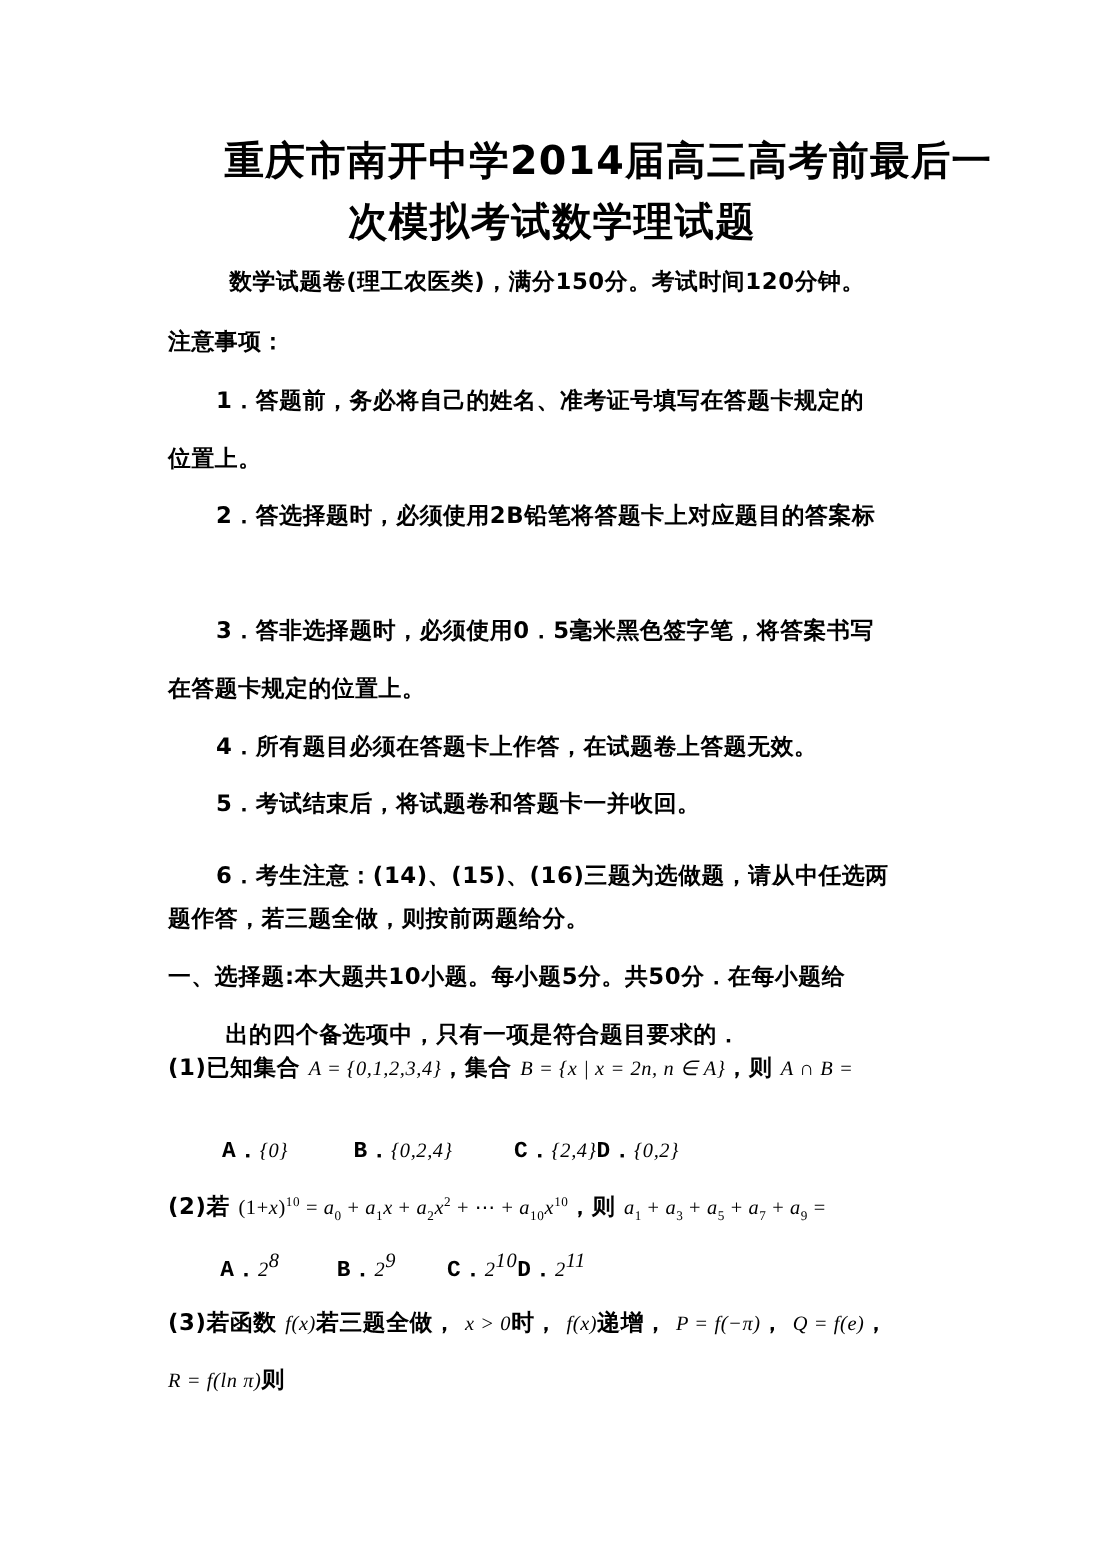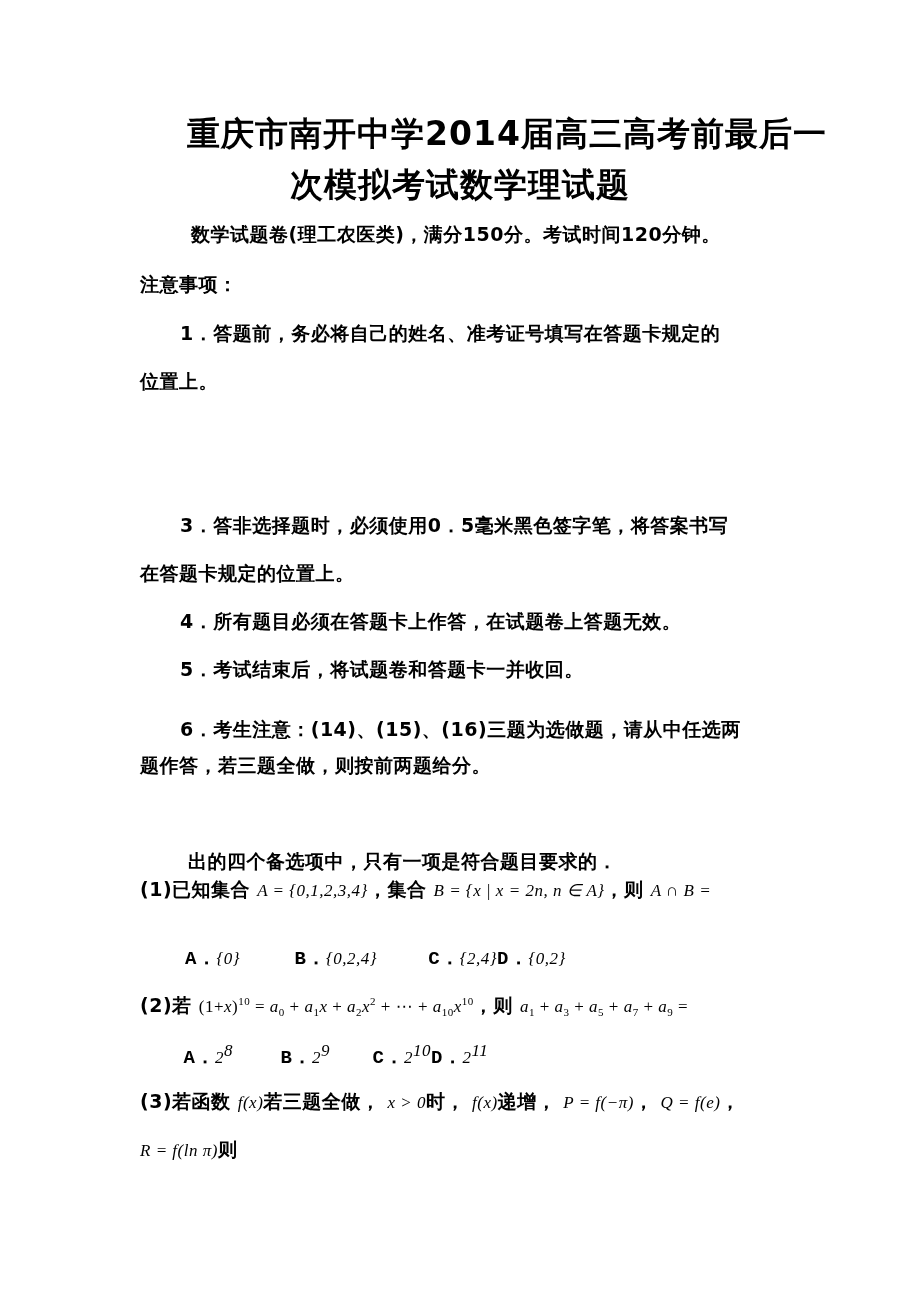--- a/index.html
+++ b/index.html
@@ -22,31 +22,33 @@
   <div class="title" style="top:112px;padding-left:47px;">重庆市南开中学2014届高三高考前最后一</div>
   <div class="title" style="top:163px;">次模拟考试数学理试题</div>
 
   <div class="line" style="left:191px; top:222px;">数学试题卷(理工农医类)，满分150分。考试时间120分钟。</div>
 
   <div class="line" style="top:272px;">注意事项：</div>
 
   <div class="line indent" style="top:321px;">1．答题前，务必将自己的姓名、准考证号填写在答题卡规定的</div>
   <div class="line" style="top:369px;">位置上。</div>
 
+  <div class="line indent" style="top:417px;">2．答选择题时，必须使用2B铅笔将答题卡上对应题目的答案标</div>
 
   <div class="line indent" style="top:513px;">3．答非选择题时，必须使用0．5毫米黑色签字笔，将答案书写</div>
   <div class="line" style="top:561px;">在答题卡规定的位置上。</div>
 
   <div class="line indent" style="top:609px;">4．所有题目必须在答题卡上作答，在试题卷上答题无效。</div>
 
   <div class="line indent" style="top:657px;">5．考试结束后，将试题卷和答题卡一并收回。</div>
 
   <div class="line indent" style="top:705px;margin-top:12px;">6．考生注意：(14)、(15)、(16)三题为选做题，请从中任选两</div>
   <div class="line" style="top:753px;">题作答，若三题全做，则按前两题给分。</div>
 
+  <div class="line" style="top:801px;">一、选择题:本大题共10小题。每小题5分。共50分．在每小题给</div>
   <div class="line" style="top:849px;margin-left:48px;">出的四个备选项中，只有一项是符合题目要求的．</div>
 
   <div class="line" style="top:877px;">
     <span>(1)</span><span>已知集合</span>
     <span class="math">A = {0,1,2,3,4}</span><span>，集合</span>
     <span class="math">B = {x | x = 2n, n ∈ A}</span><span>，则</span>
     <span class="math">A ∩ B =</span>
   </div>
   <div class="line" style="top:945px;">
     <span class="opt" style="width:100px;"><span class="opt-letter">A．</span><span class="math up">{0}</span></span><span class="opt" style="width:137px;"><span class="opt-letter">B．</span><span class="math up">{0,2,4}</span></span><span class="opt" style="width:120px;"><span class="opt-letter">C．</span><span class="math up">{2,4}</span></span><span class="opt"><span class="opt-letter">D．</span><span class="math up">{0,2}</span></span>

